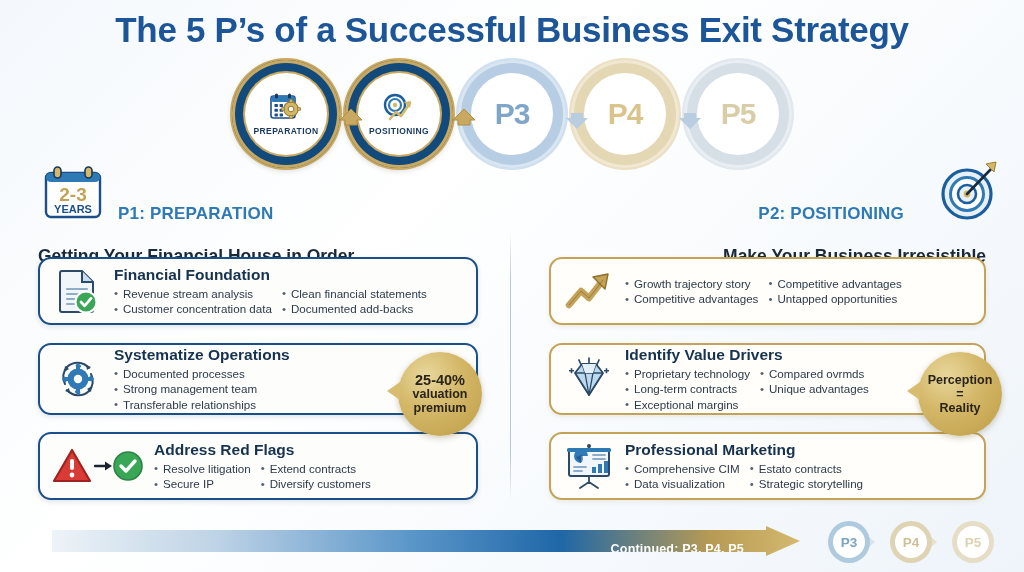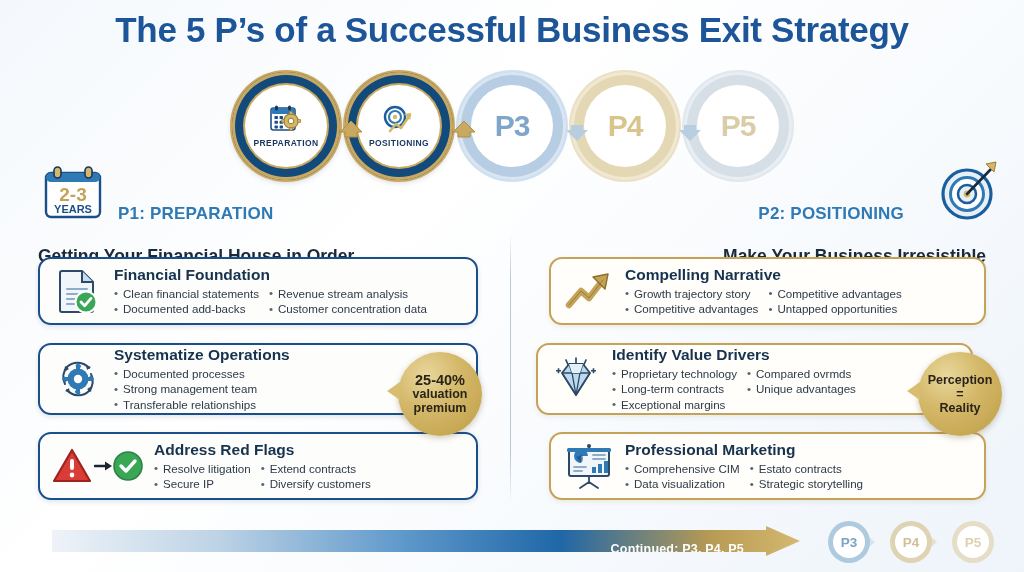--- a/index.html
+++ b/index.html
@@ -16,21 +16,21 @@
   
   .title {
     position: absolute; top: 10px; left: 0; width: 1024px;
     text-align: center;
     font-size: 35px; font-weight: bold; letter-spacing: -0.3px;
     color: #1c5598;
     text-shadow: 0 1px 0 rgba(255,255,255,.8);
   }
 
   
-  .rings { position: absolute; top: 72px; left: 232px; width: 560px; height: 108px; }
+  .rings { position: absolute; top: 60px; left: 232px; width: 560px; height: 108px; }
   .ring {
     position: absolute; top: 0; width: 108px; height: 108px; border-radius: 50%;
     display: flex; align-items: center; justify-content: center;
   }
   .ring .disc {
     position: absolute; inset: 0; border-radius: 50%;
   }
   .ring .inner {
     position: absolute; inset: 13px; border-radius: 50%;
     background: #ffffff;
@@ -276,26 +276,26 @@
             <path d="M11 36 h9"></path>
         </g>
         <circle cx="30" cy="34" r="10.5" fill="#3aa757" stroke="#fff" stroke-width="2"></circle>
         <path d="M25 34 l3.6 3.8 l6.4 -7.4" fill="none" stroke="#fff" stroke-width="2.8" stroke-linecap="round" stroke-linejoin="round"></path>
       </svg>
     </div>
     <div class="card-body">
       <div class="card-title">Financial Foundation</div>
       <div class="bullets">
         <ul>
+          <li>Revenue stream analysis</li>
+          <li>Customer concentration data</li>
+        </ul>
+        <ul>
           <li>Clean financial statements</li>
           <li>Documented add-backs</li>
-        </ul>
-        <ul>
-          <li>Revenue stream analysis</li>
-          <li>Customer concentration data</li>
         </ul>
       </div>
     </div>
   </div>
 
   <div class="card blue" style="left:38px; top:343px; width:440px; height:72px;">
     <div class="card-icon">
       <svg width="46" height="46" viewBox="0 0 46 46">
         <g fill="none" stroke="#2c4a68" stroke-width="2" stroke-linecap="round">
           <path d="M34 12 a15 15 0 0 0 -22 -1"></path>
@@ -372,35 +372,34 @@
 
   <div class="card gold" style="left:549px; top:257px; width:437px; height:68px;">
     <div class="card-icon">
       <svg width="48" height="42" viewBox="0 0 48 42">
         <path d="M4 35 L16 21 L24 28 L38 10" fill="none" stroke="#c4a258" stroke-width="6.5" stroke-linecap="round" stroke-linejoin="round"></path>
         <path d="M28 7 L43 4 L40 19 Z" fill="#c4a258" stroke="#8d6f28" stroke-width="1.4" stroke-linejoin="round"></path>
         <path d="M4 35 L16 21 L24 28 L38 10" fill="none" stroke="#6b5420" stroke-width="1" stroke-linecap="round" stroke-linejoin="round" opacity=".5"></path>
       </svg>
     </div>
     <div class="card-body">
-      <div class="card-title">Compelling Narrative</div>
       <div class="bullets">
         <ul>
           <li>Growth trajectory story</li>
           <li>Competitive advantages</li>
         </ul>
         <ul>
           <li>Competitive advantages</li>
           <li>Untapped opportunities</li>
         </ul>
       </div>
     </div>
   </div>
 
-  <div class="card gold" style="left:536px; top:343px; width:437px; height:72px;">
+  <div class="card gold" style="left:549px; top:343px; width:437px; height:72px;">
     <div class="card-icon">
       <svg width="48" height="44" viewBox="0 0 48 44">
         <path d="M10 16 L17 7 h14 l7 9 L24 38 Z" fill="#bcd9ee" stroke="#2c4a68" stroke-width="1.8" stroke-linejoin="round"></path>
         <path d="M10 16 h28" stroke="#2c4a68" stroke-width="1.5"></path>
         <path d="M17 7 L20 16 L24 38 L28 16 L31 7" fill="none" stroke="#2c4a68" stroke-width="1.3"></path>
         <path d="M10 16 L24 38 L38 16" fill="none" stroke="#2c4a68" stroke-width="1.3"></path>
         <path d="M17 7 L20 16 h8 L31 7" fill="#e3f0fa"></path>
         <g stroke="#2c4a68" stroke-width="1.7" stroke-linecap="round">
           <path d="M14 3 L16 7.5"></path>
             <path d="M24 1 L24 5.5"></path>

